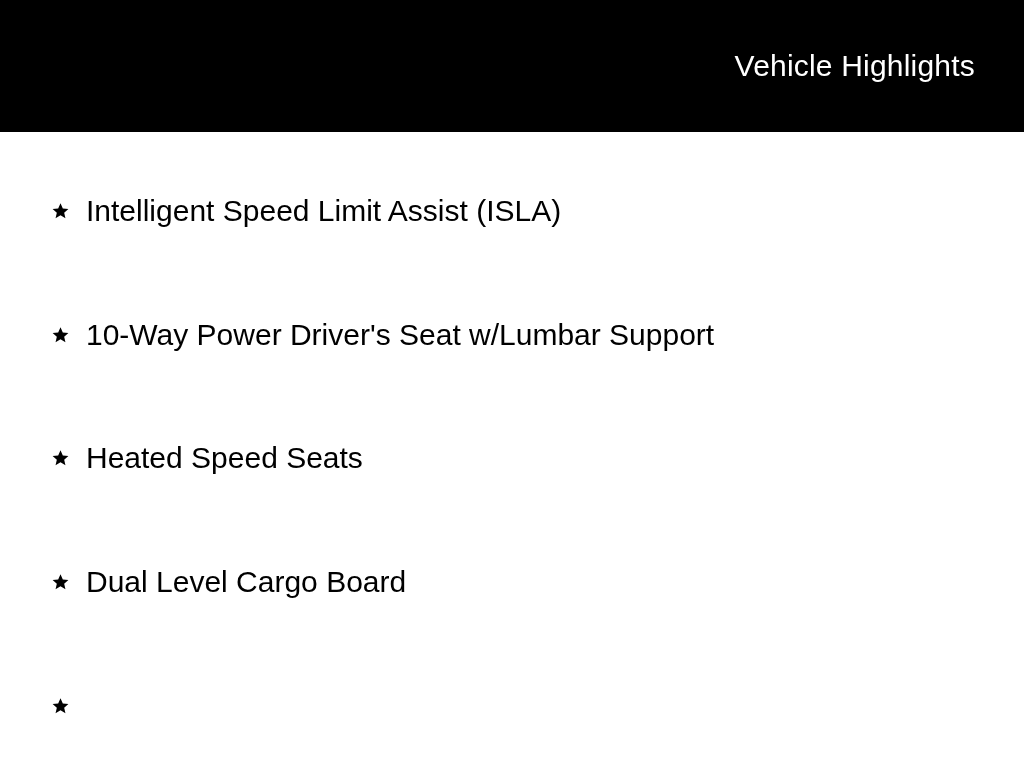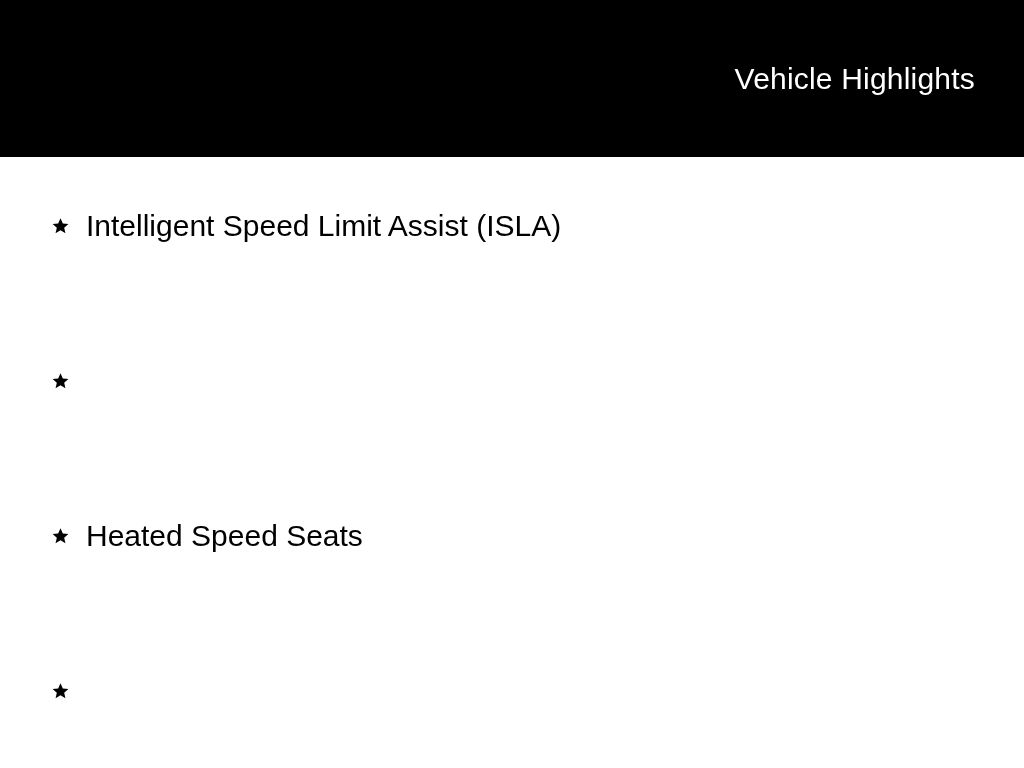--- a/index.html
+++ b/index.html
@@ -13,21 +13,21 @@
     height: 768px;
     overflow: hidden;
     background: #ffffff;
     font-family: "Liberation Sans", sans-serif;
   }
   .header {
     position: absolute;
     top: 0;
     left: 0;
     width: 100%;
-    height: 157px;
+    height: 132px;
     background: #000000;
     display: flex;
     align-items: center;
     justify-content: flex-end;
     box-sizing: border-box;
     padding-right: 49px;
   }
   .header-title {
     color: #ffffff;
     font-size: 30px;
@@ -83,29 +83,36 @@
         <polygon fill="#000000" points="12,1.6 15.1,8.6 22.5,9.2 16.9,14.2 18.6,21.6 12,17.6 5.4,21.6 7.1,14.2 1.5,9.2 8.9,8.6"></polygon>
       </svg>
       <span class="highlight-label">Intelligent Speed Limit Assist (ISLA)</span>
     </li>
 
 
     <li class="highlight-item">
       <svg class="star-icon" viewBox="0 0 24 24" aria-hidden="true">
         <polygon fill="#000000" points="12,1.6 15.1,8.6 22.5,9.2 16.9,14.2 18.6,21.6 12,17.6 5.4,21.6 7.1,14.2 1.5,9.2 8.9,8.6"></polygon>
       </svg>
+      <span class="highlight-label">10-Way Power Driver's Seat w/Lumbar Support</span>
     </li>
 
     <li class="highlight-item">
       <svg class="star-icon" viewBox="0 0 24 24" aria-hidden="true">
         <polygon fill="#000000" points="12,1.6 15.1,8.6 22.5,9.2 16.9,14.2 18.6,21.6 12,17.6 5.4,21.6 7.1,14.2 1.5,9.2 8.9,8.6"></polygon>
       </svg>
       <span class="highlight-label">Heated Speed Seats</span>
     </li>
 
+    <li class="highlight-item">
+      <svg class="star-icon" viewBox="0 0 24 24" aria-hidden="true">
+        <polygon fill="#000000" points="12,1.6 15.1,8.6 22.5,9.2 16.9,14.2 18.6,21.6 12,17.6 5.4,21.6 7.1,14.2 1.5,9.2 8.9,8.6"></polygon>
+      </svg>
+      <span class="highlight-label">Dual Level Cargo Board</span>
+    </li>
 
     <li class="highlight-item">
       <svg class="star-icon" viewBox="0 0 24 24" aria-hidden="true">
         <polygon fill="#000000" points="12,1.6 15.1,8.6 22.5,9.2 16.9,14.2 18.6,21.6 12,17.6 5.4,21.6 7.1,14.2 1.5,9.2 8.9,8.6"></polygon>
       </svg>
     </li>
   </ul>
 
 </div>
 

